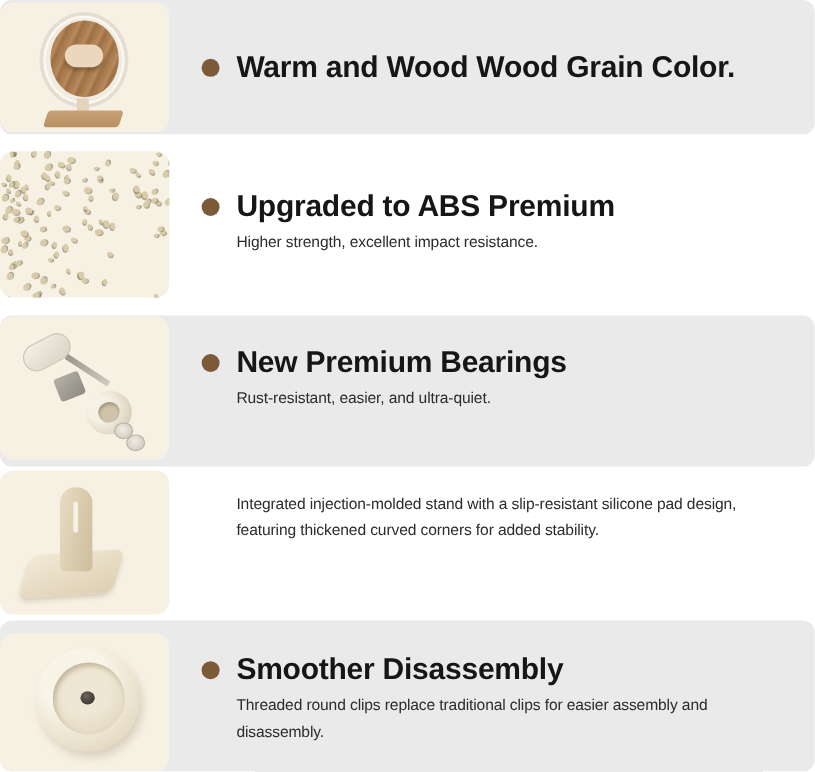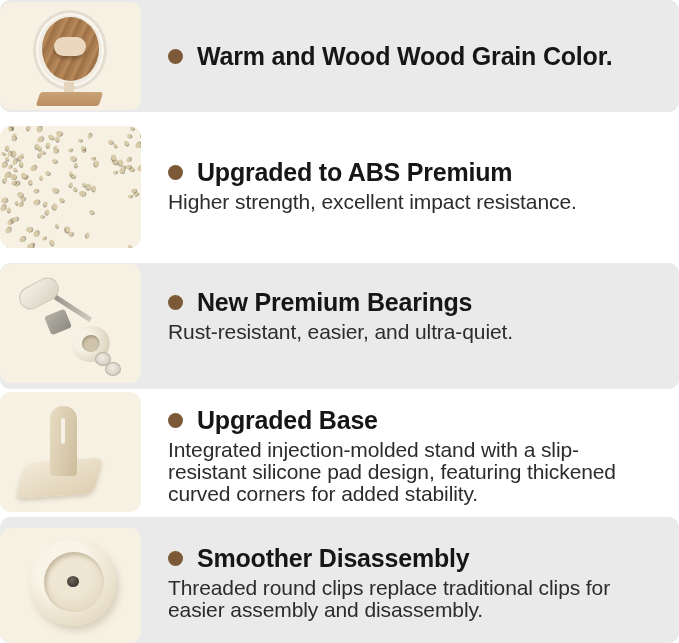--- a/index.html
+++ b/index.html
@@ -61,22 +61,23 @@
   }
   .title {
     font-size: 25px;
     line-height: 30px;
     font-weight: bold;
     color: #161616;
     letter-spacing: -0.2px;
     white-space: nowrap;
   }
   .subtitle {
+    margin-left: 29px;
     margin-top: 4px;
-    font-size: 21px;
+    font-size: 13px;
     line-height: 22px;
     color: #2c2c2c;
     letter-spacing: -0.1px;
     max-width: 478px;
   }
 
   
   #row-1 .row-band { top: 0;   height: 112px; }
   #row-1 .thumb    { top: 2px; height: 108px; }
   #row-1 .text-col { top: 41px; }
@@ -395,24 +396,20 @@
   <section class="feature-row" id="row-4">
     <div class="row-band band-plain"></div>
     <div class="thumb">
       <div class="art">
         <div class="s-pad"></div>
         <div class="s-post"></div>
         <div class="s-slot"></div>
       </div>
     </div>
     <div class="text-col">
-      <div class="title-line">
-        <span class="bullet"></span>
-        <h2 class="title">Upgraded Base</h2>
-      </div>
       <p class="subtitle">Integrated injection-molded stand with a slip-resistant silicone pad design, featuring thickened curved corners for added stability.</p>
     </div>
   </section>
 
   <section class="feature-row" id="row-5">
     <div class="row-band band-shaded"></div>
     <div class="thumb">
       <div class="art">
         <div class="c-outer"></div>
         <div class="c-inner"></div>

